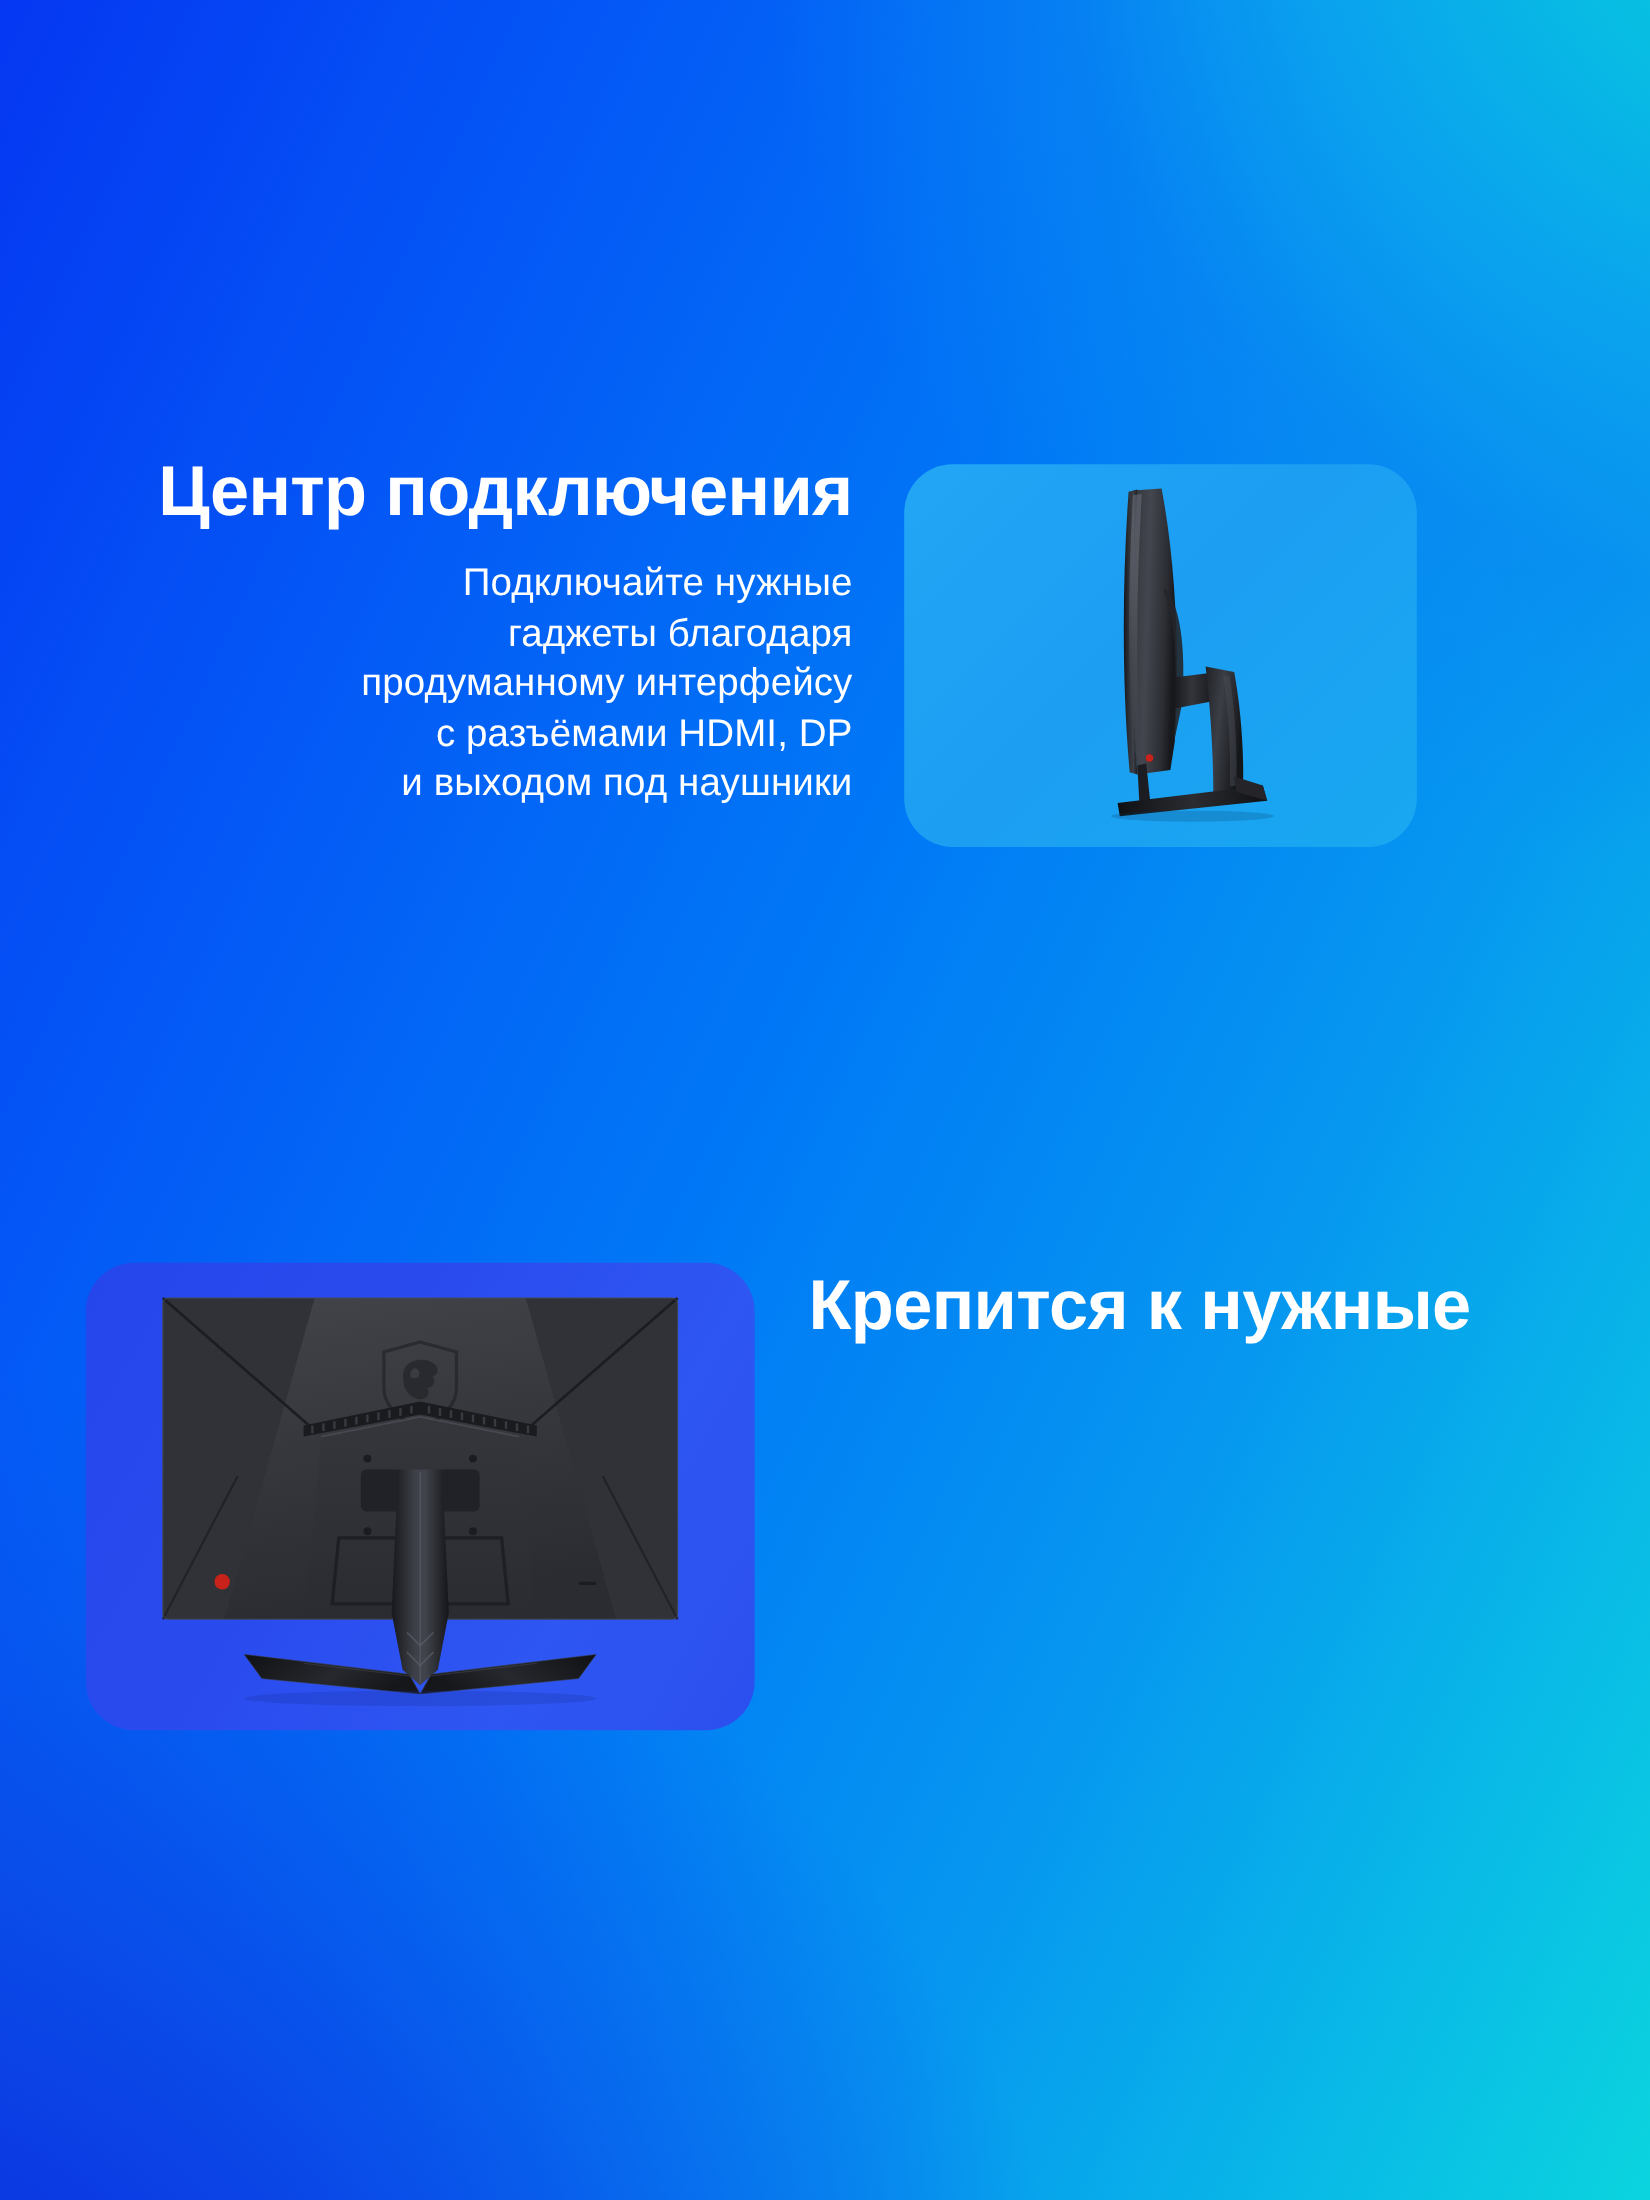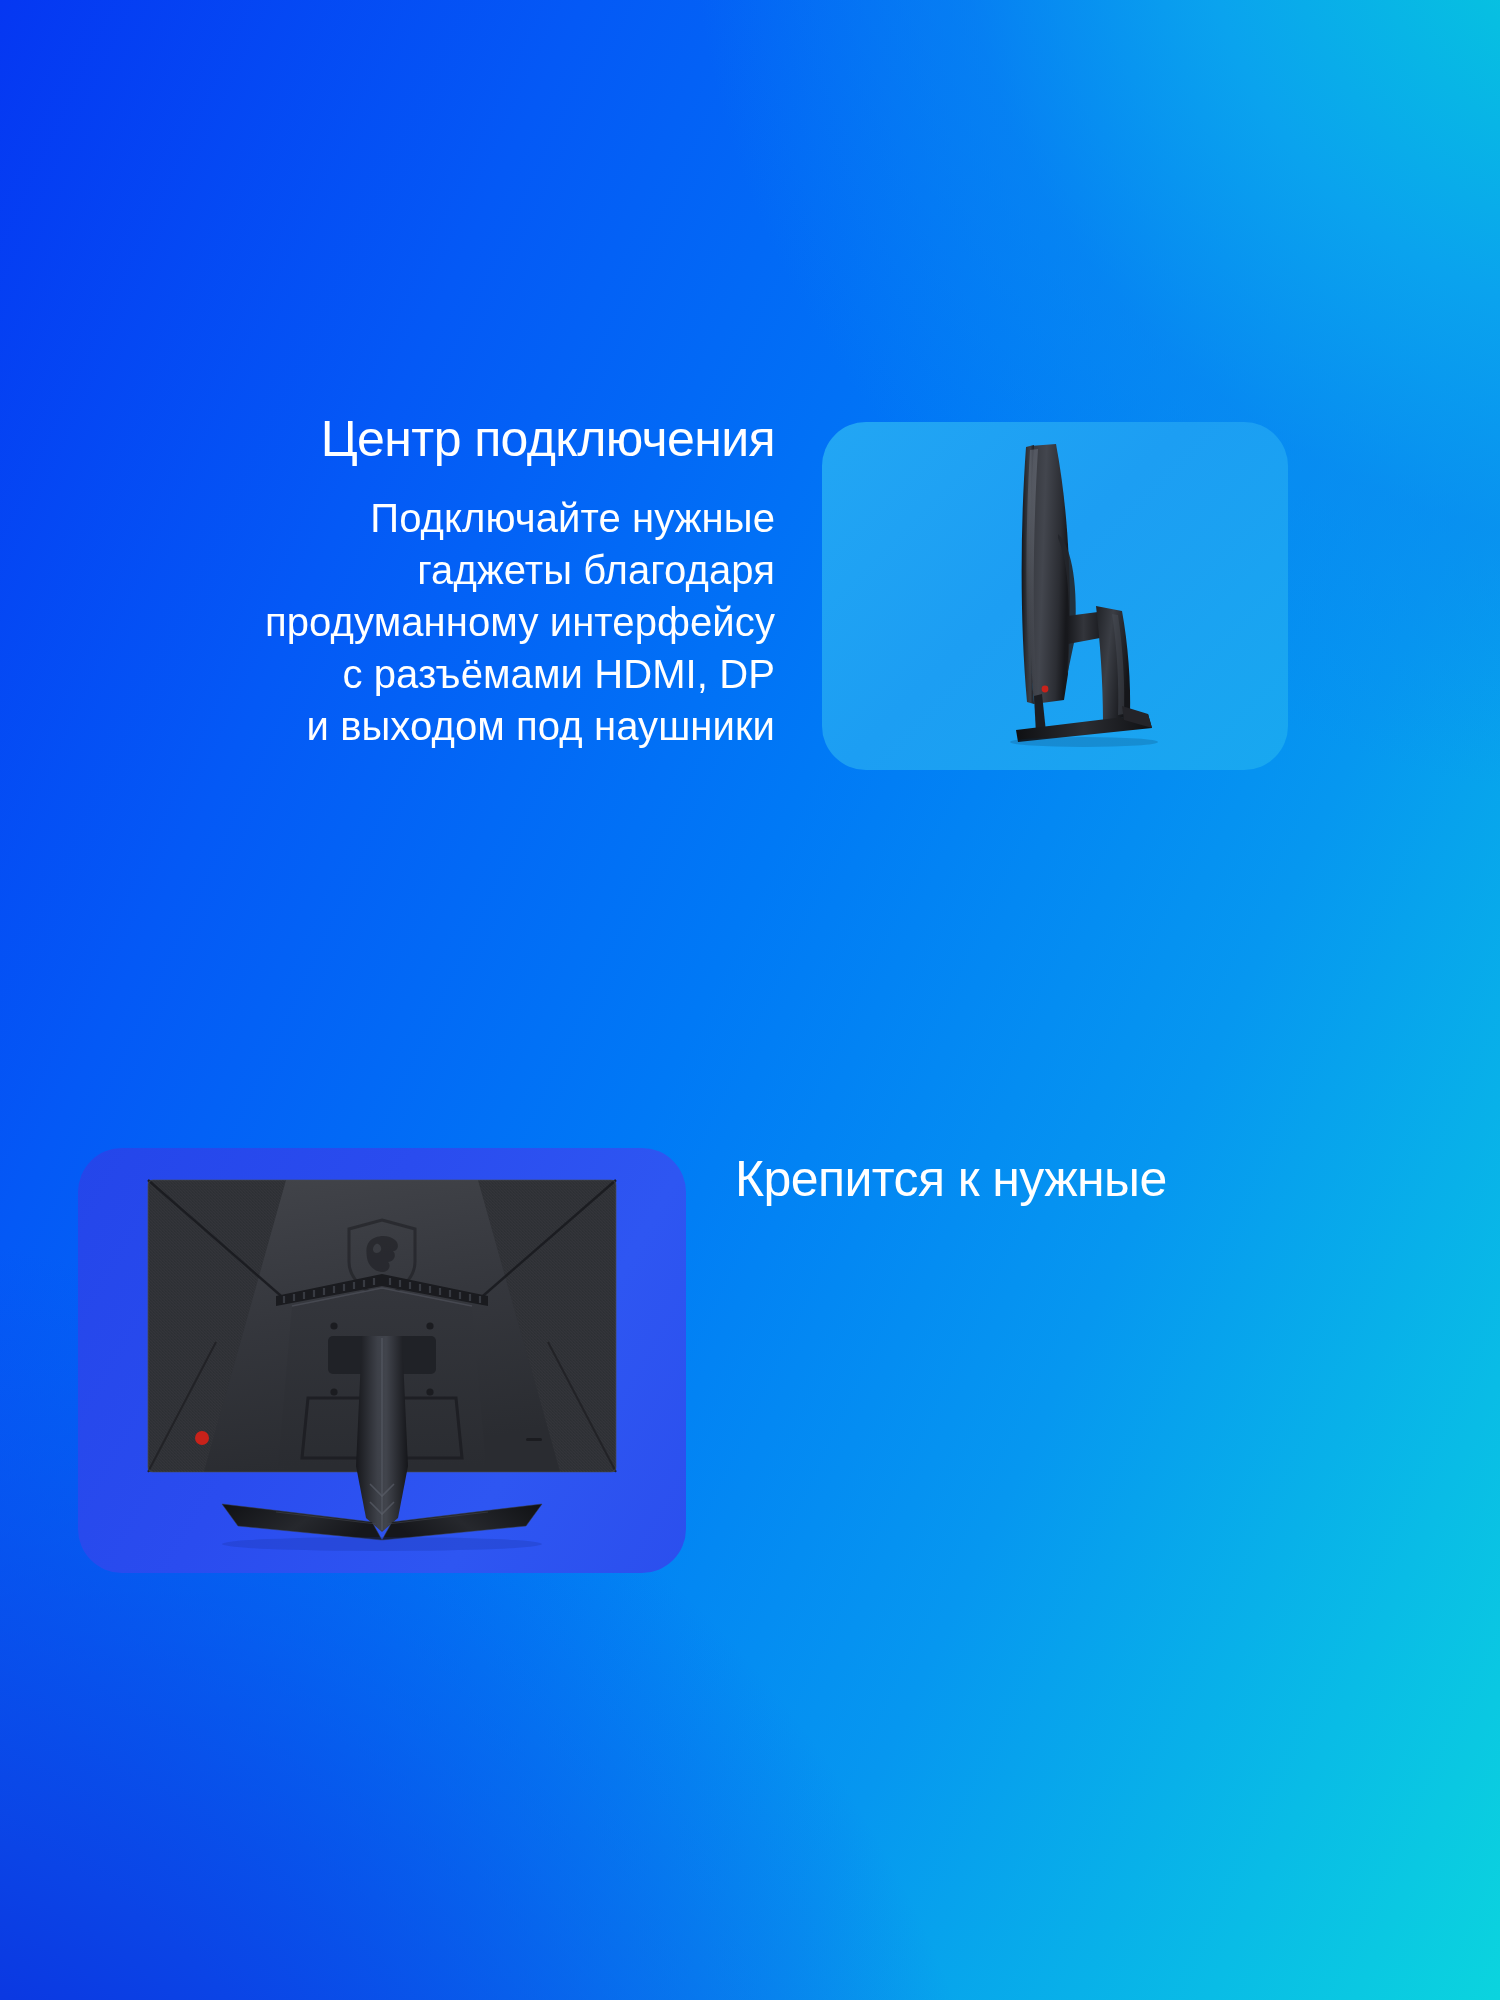--- a/index.html
+++ b/index.html
@@ -51,32 +51,32 @@
     text-align: right;
   }
   #text-wallmount {
     left: 735px;
     top: 1152px;
     width: 640px;
     text-align: left;
   }
   .feature-title {
     color: #ffffff;
-    font-weight: 400;
-    font-size: 50px;
+    font-weight: 700;
+    font-size: 64px;
     line-height: 1.08;
     letter-spacing: -0.6px;
     margin: 0 0 26px 0;
     white-space: nowrap;
   }
   #text-wallmount .feature-title { margin-bottom: 24px; }
   .feature-body {
     color: #ffffff;
     font-weight: 400;
-    font-size: 40px;
+    font-size: 35px;
     line-height: 1.30;
     letter-spacing: 0.1px;
     margin: 0;
     white-space: pre-line;
   }
 
   
   .monitor-side {
     position: absolute;
     left: 150px;

